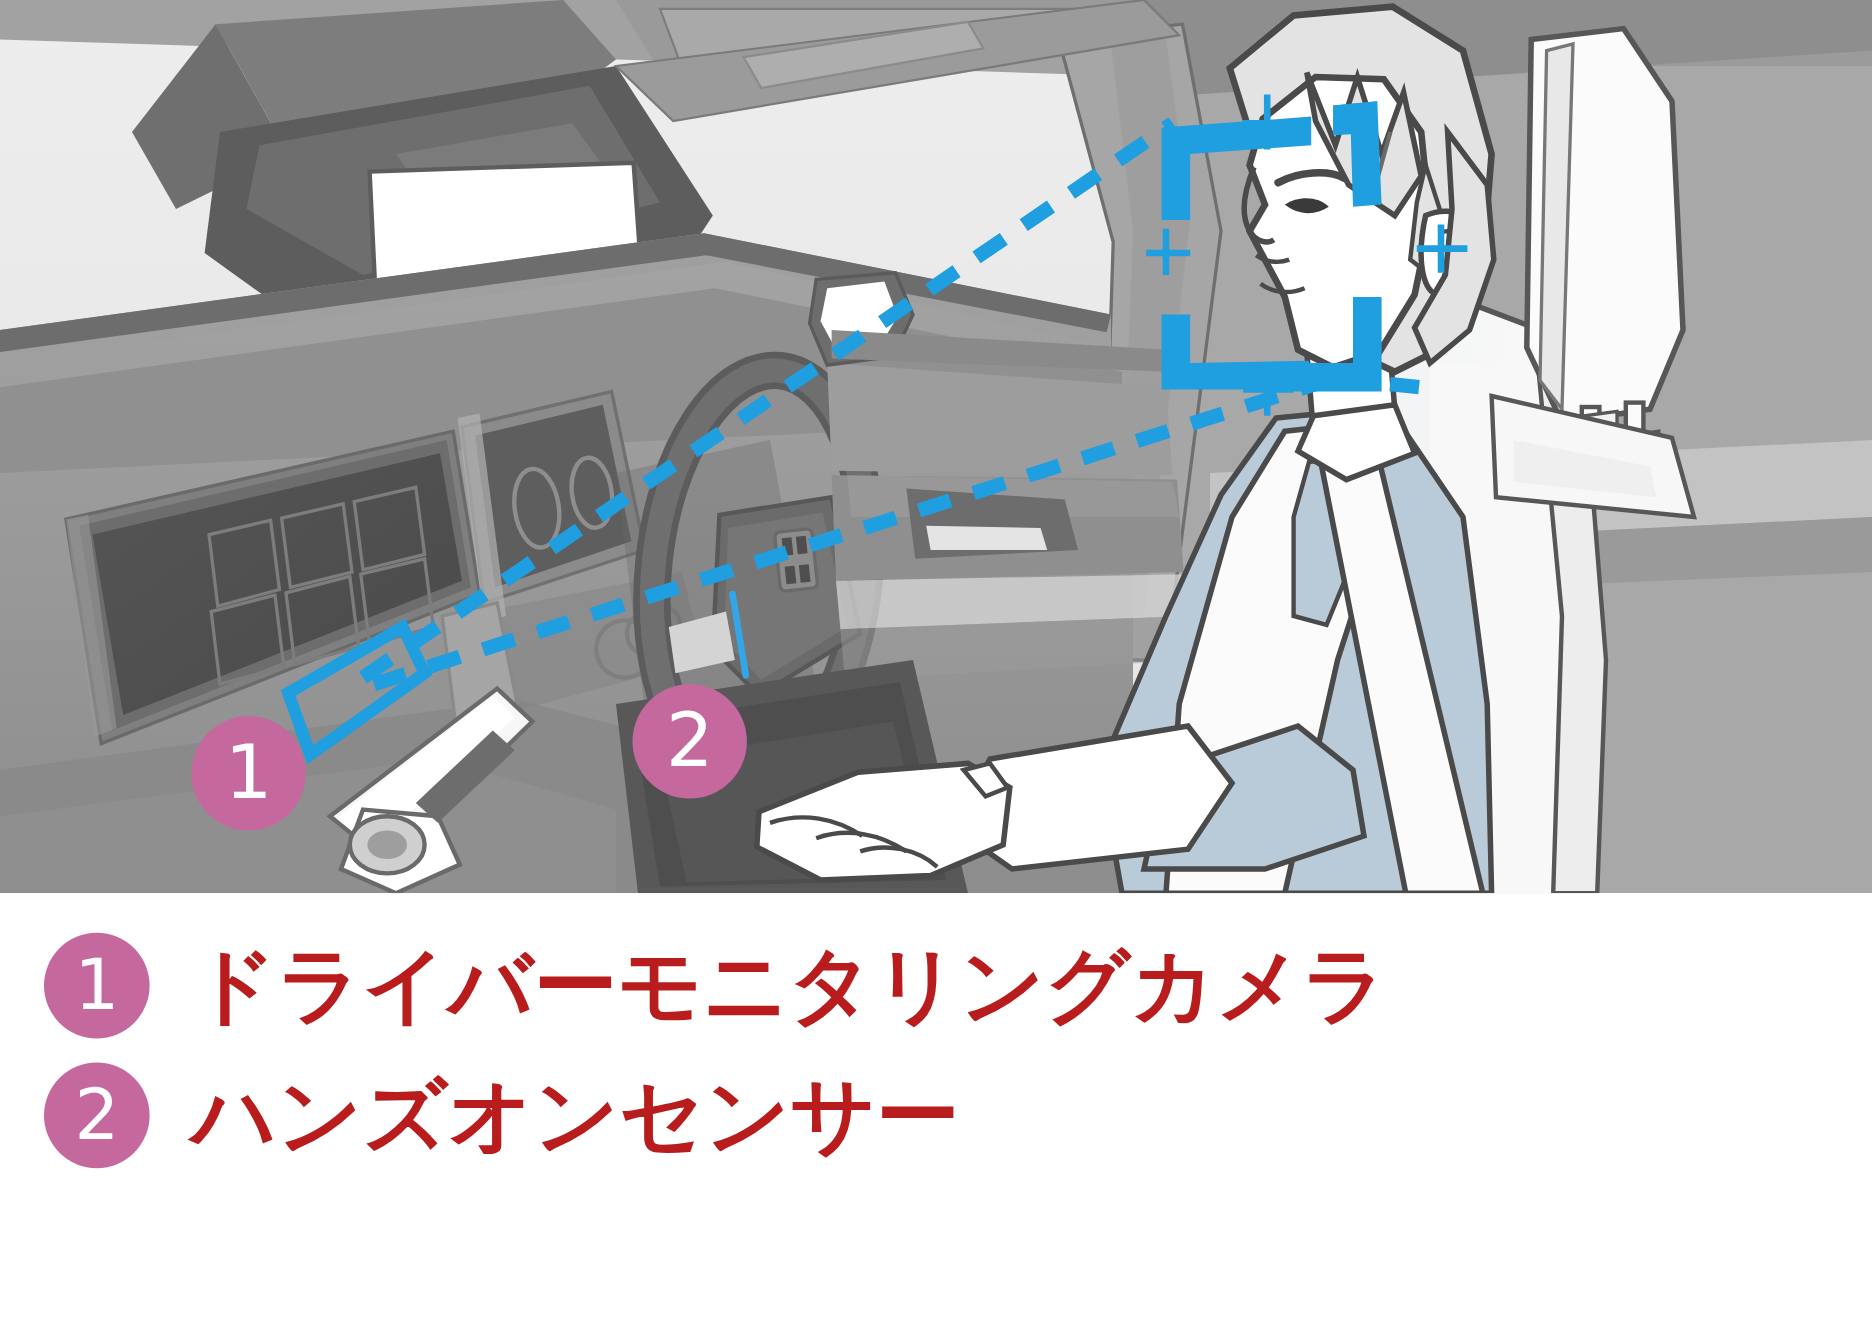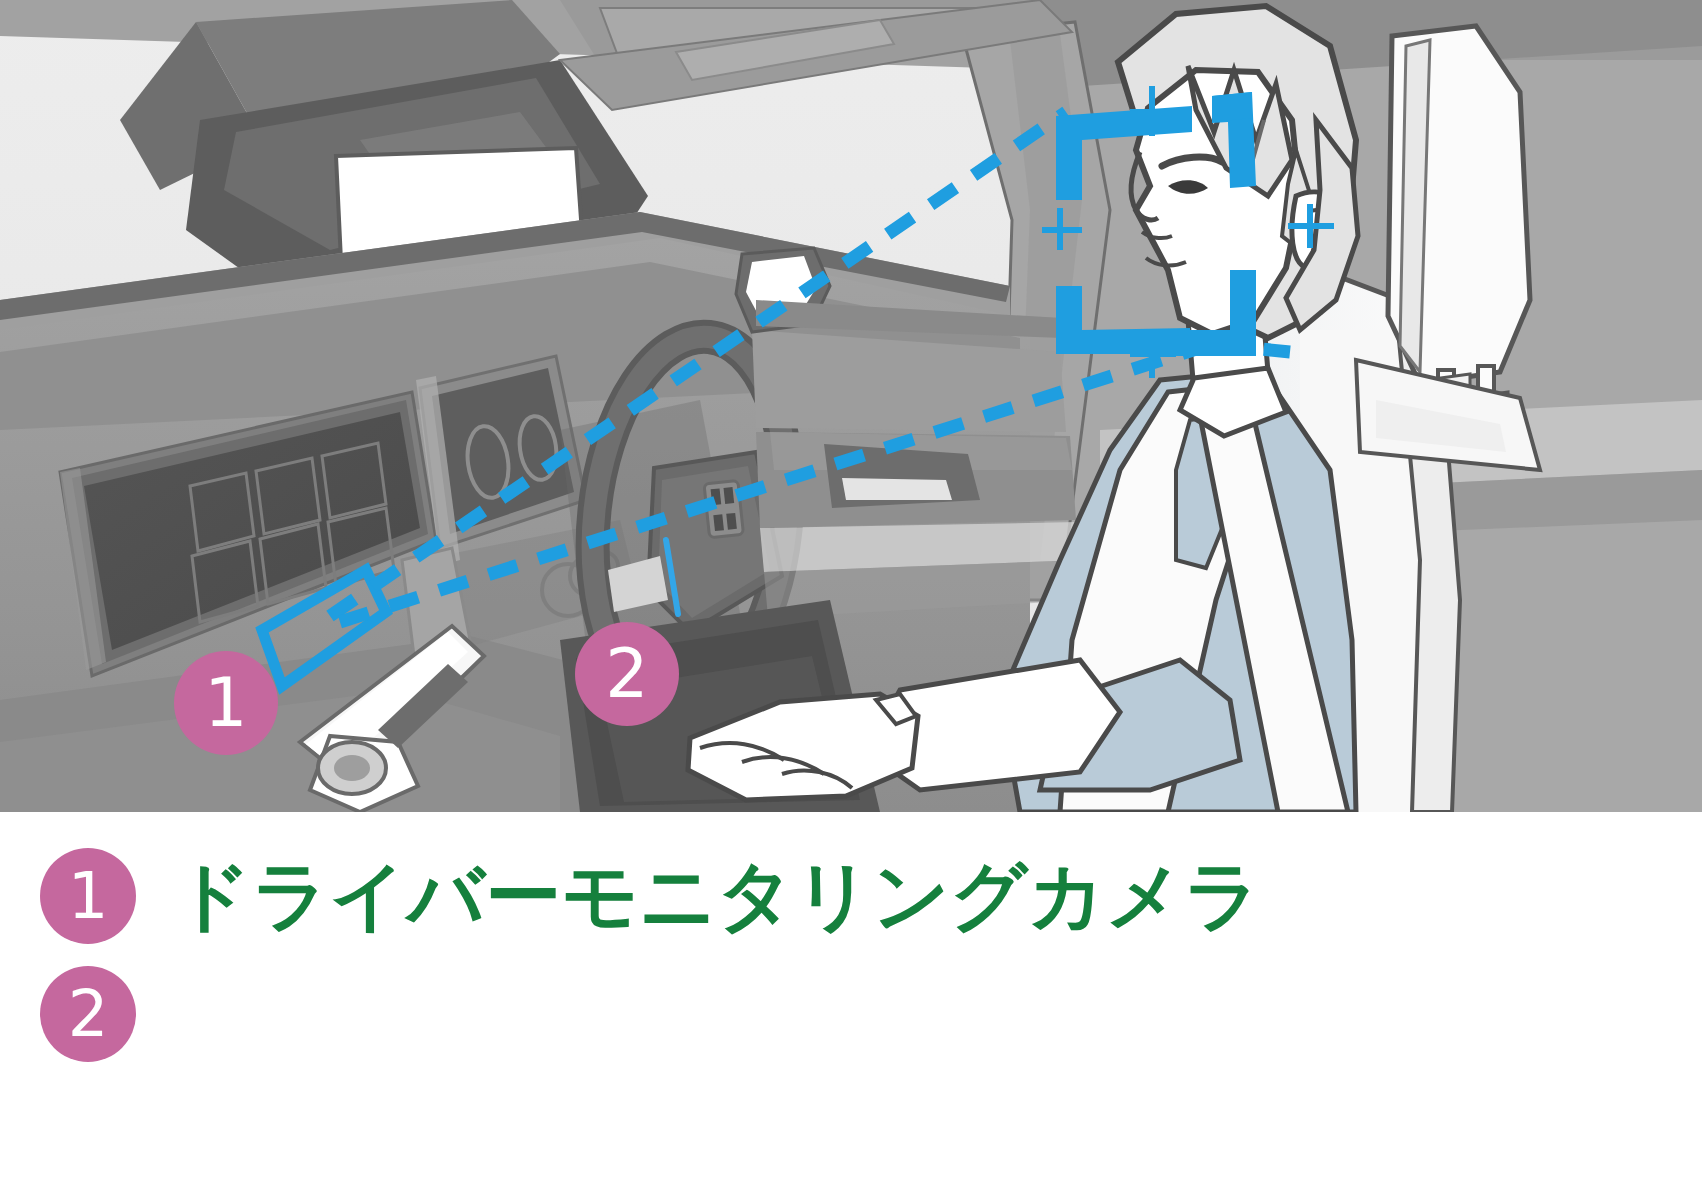--- a/index.html
+++ b/index.html
@@ -40,21 +40,21 @@
     width:96px;height:96px;border-radius:50%;
     background:#c5689e;color:#ffffff;flex:0 0 auto;
     display:flex;align-items:center;justify-content:center;
     font-size:64px;line-height:1;
     font-family:"DejaVu Sans","Liberation Sans",sans-serif;
   }
   .legend-label{
     margin-left:38px;
     font-size:76px;
     line-height:1;
-    color:#15803d;
+    color:#b91c1c;
     font-weight:700;
     letter-spacing:0px;
     white-space:nowrap;
     font-family:"DejaVu Sans","Liberation Sans",sans-serif;
   }
   
   #legend-row-1,#legend-row-2{position:absolute;}
 </style>
 </head>
 <body>
@@ -309,15 +309,16 @@
 
   <div id="legend"></div>
 
   <div class="legend-row" id="legend-row-1">
     <div class="legend-badge">1</div>
     <div class="legend-label">ドライバーモニタリングカメラ</div>
   </div>
 
   <div class="legend-row" id="legend-row-2">
     <div class="legend-badge">2</div>
+    <div class="legend-label">ハンズオンセンサー</div>
   </div>
 
 </div>
 
 </body></html>

